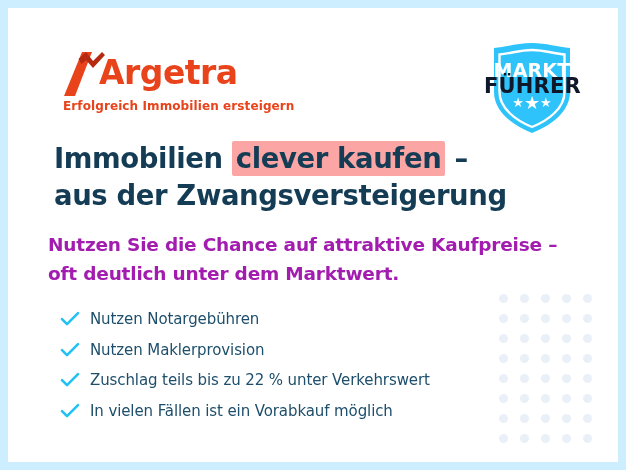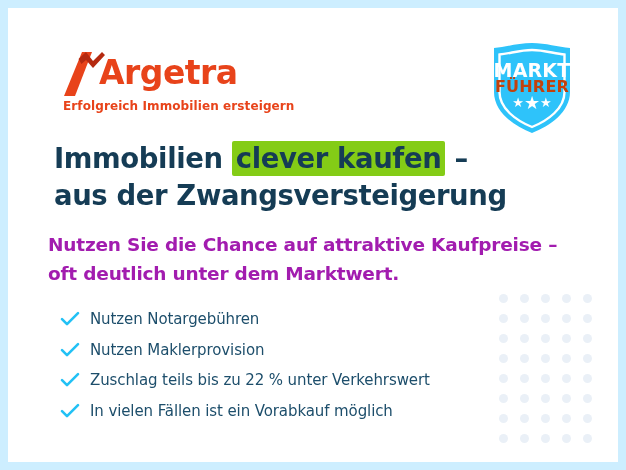--- a/index.html
+++ b/index.html
@@ -112,24 +112,24 @@
     font-family: "DejaVu Sans", sans-serif;
     font-weight: bold;
     font-size: 19px;
     line-height: 16px;
     letter-spacing: 0.2px;
     color: #ffffff;
   }
   .badge-line2 {
     font-family: "DejaVu Sans", sans-serif;
     font-weight: bold;
-    font-size: 16px;
+    font-size: 21px;
     line-height: 17px;
     letter-spacing: 0.2px;
-    color: #c2410c;
+    color: #0f172a;
   }
   .badge-stars {
     margin-top: 1px;
     font-size: 13px;
     line-height: 14px;
     color: #ffffff;
     letter-spacing: 0px;
   }
   .badge-stars .star-big { font-size: 18px; vertical-align: -2px; }
 
@@ -141,21 +141,21 @@
     z-index: 2;
     font-family: "DejaVu Sans", sans-serif;
     font-weight: bold;
     font-size: 27.5px;
     line-height: 37px;
     letter-spacing: -0.4px;
     color: #153c55;
     margin: 0;
   }
   .headline .hl {
-    background: #84cc16;
+    background: #fca5a5;
     padding: 1px 4px 2px 4px;
     border-radius: 2px;
   }
 
   
   .subheadline {
     position: absolute;
     left: 40px;
     top: 222px;
     z-index: 2;

